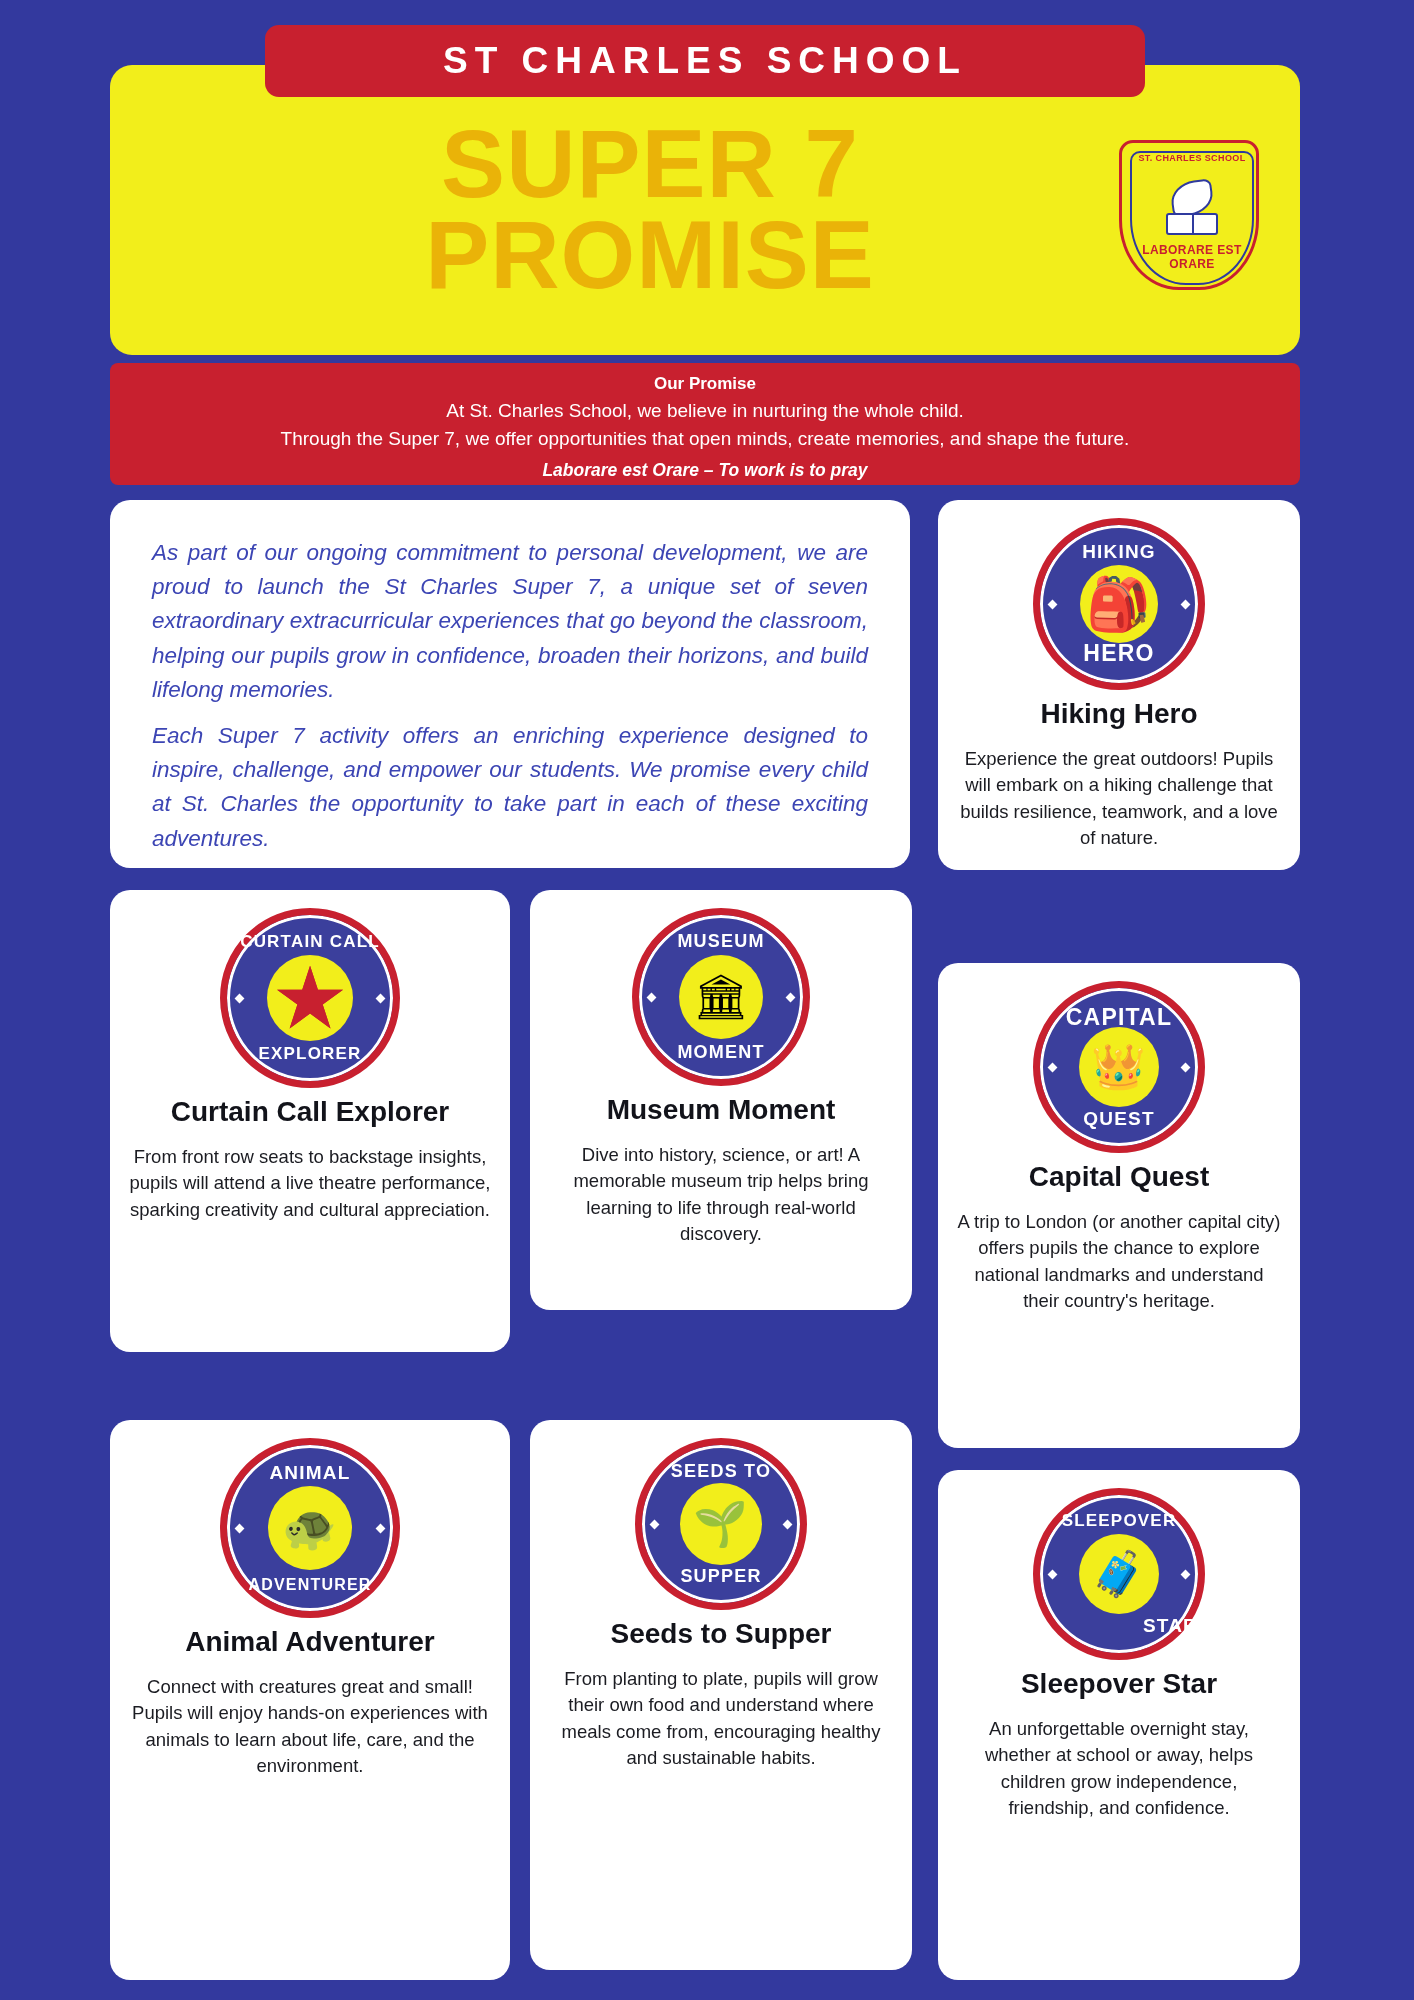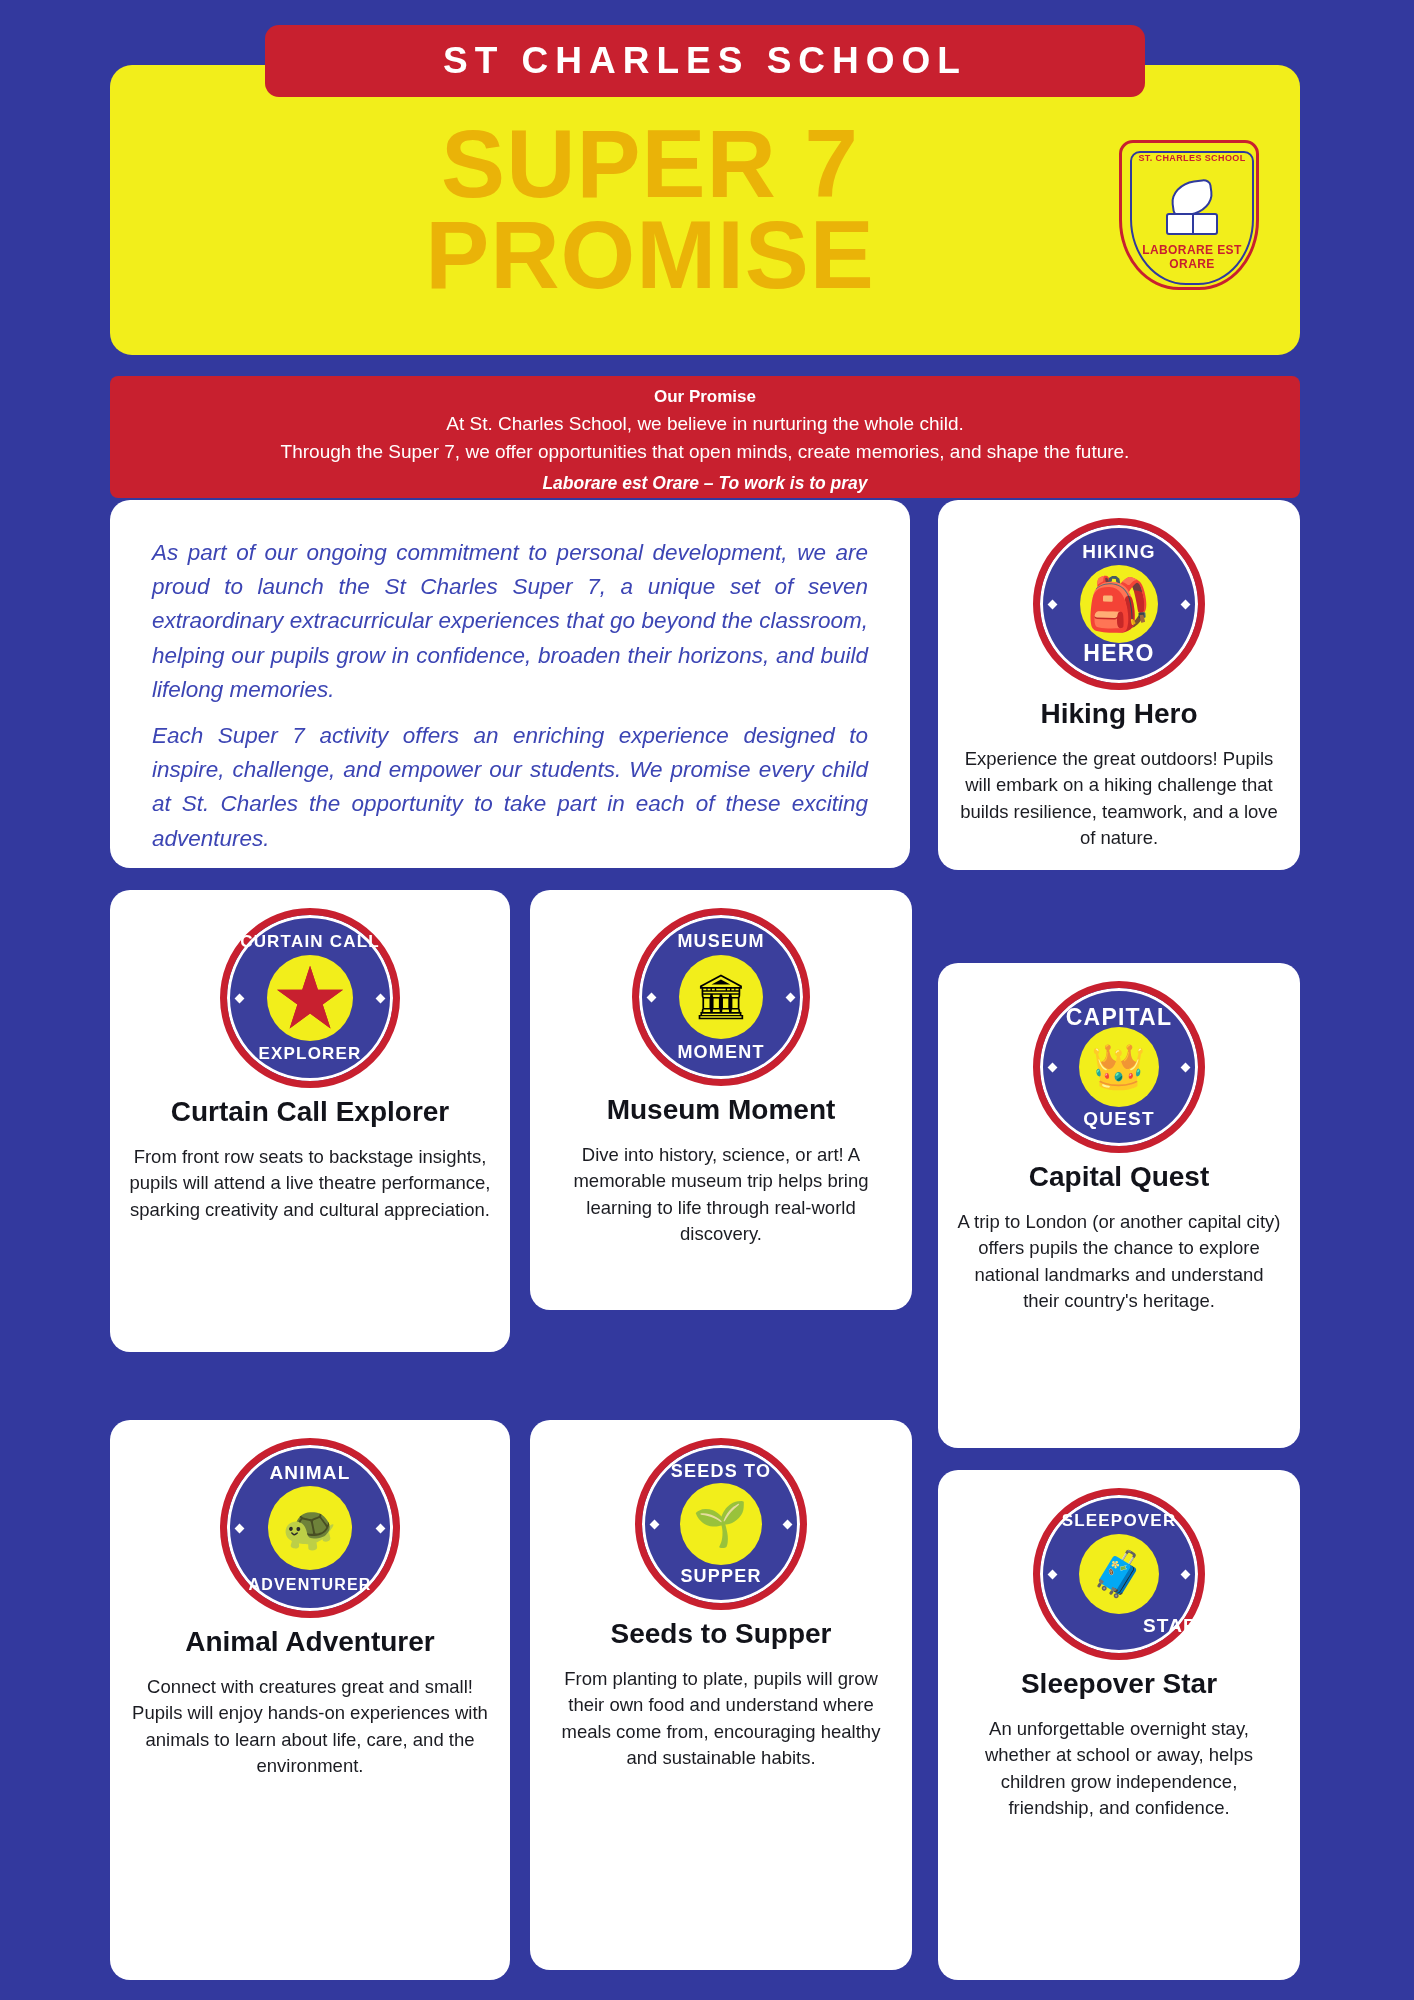--- a/index.html
+++ b/index.html
@@ -135,21 +135,21 @@
     background: #fff;
     border: 2px solid #2f3a9e;
     border-radius: 60% 20% 60% 20%;
     transform: rotate(-8deg);
   }
 
   
   .promise-bar {
     position: absolute;
     left: 110px;
-    top: 376px;
+    top: 363px;
     width: 1190px;
     height: 122px;
     background: #c8202f;
     border-radius: 8px;
     color: #fff;
     text-align: center;
     padding-top: 9px;
   }
   .promise-bar .pb-title { font-size: 17px; font-weight: bold; line-height: 1.45; }
   .promise-bar .pb-line { font-size: 19px; line-height: 1.5; font-weight: 400; }

